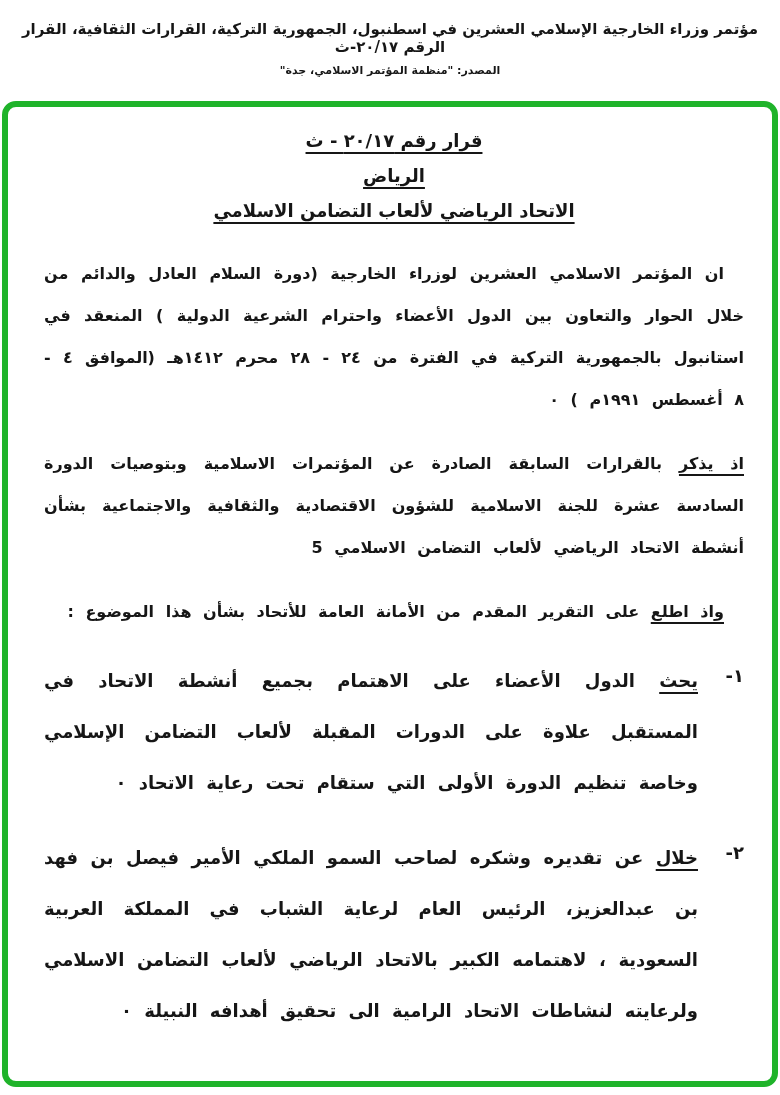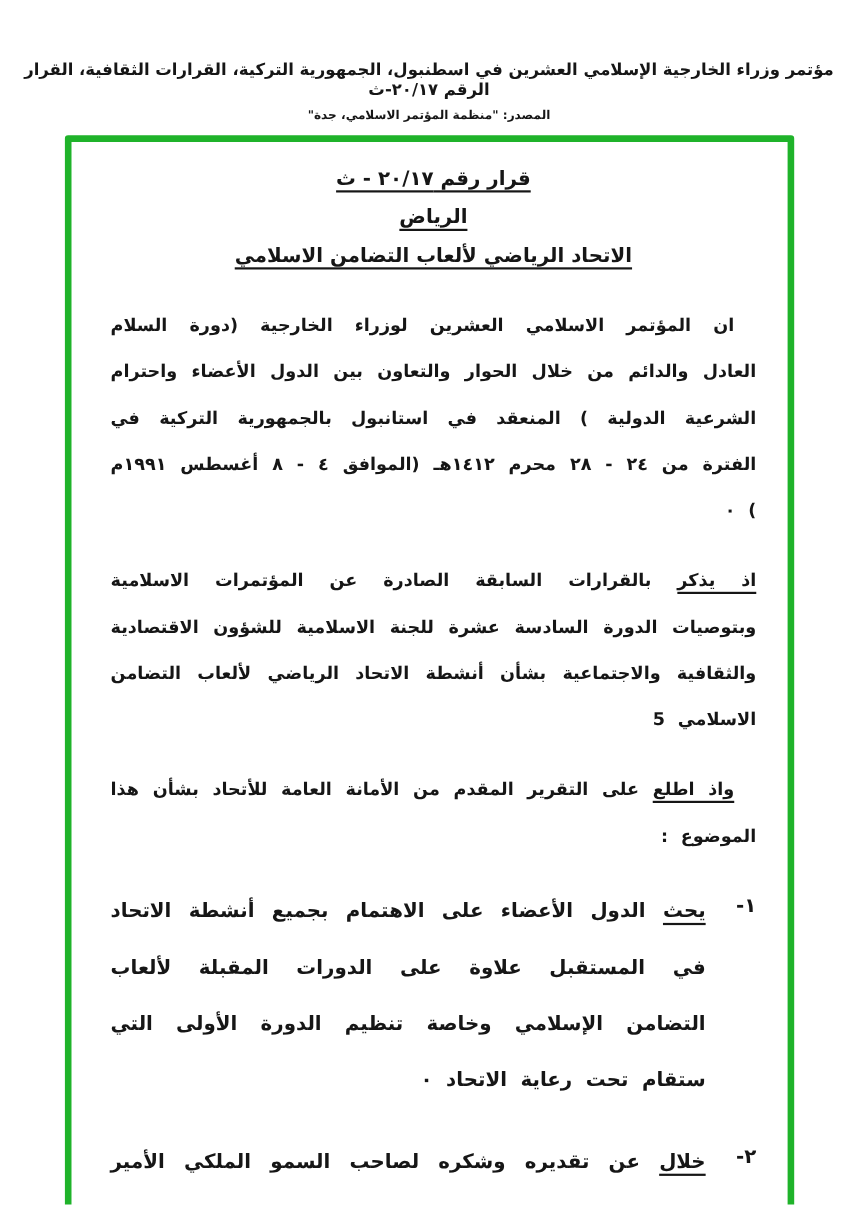--- a/index.html
+++ b/index.html
@@ -1,30 +1,30 @@
 <!DOCTYPE html>
 <html lang="ar" style="--green: #1fb32a;"><head>
 <meta charset="utf-8">
 <style>
   html,body{margin:0;padding:0;}
   body{
     width:780px;height:1095px;background:#ffffff;
     font-family:"DejaVu Sans", sans-serif;color:#161616;
     position:relative;overflow:hidden;
   }
-  .header{ text-align:center; padding-top:36px; direction:rtl;margin-top:18px; }
+  .header{ text-align:center; padding-top:20px; direction:rtl; }
   .h1{ font-size:15px; font-weight:700; letter-spacing:0; }
   .h2{ font-size:11px; font-weight:700; margin-top:8px; }
 
   .frame{
     box-sizing:border-box;
-    margin:12px auto 0 auto;
-    width:663px;height:986px;
+    margin:24px auto 0 auto;
+    width:776px;height:986px;
     border:6px solid var(--green,#1fb32a);
-    border-radius:3px;
+    border-radius:14px;
     padding:22px 28px 0 36px;
     direction:rtl;
     overflow:hidden;
   }
 
   .titleblock{ text-align:center; margin-bottom:30px; }
   .t{
     font-size:18px;font-weight:700;
     text-decoration:underline;
     text-decoration-thickness:1.5px;

